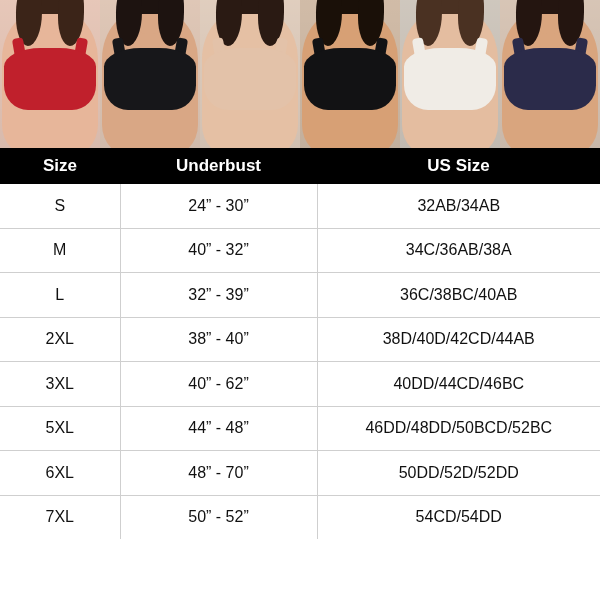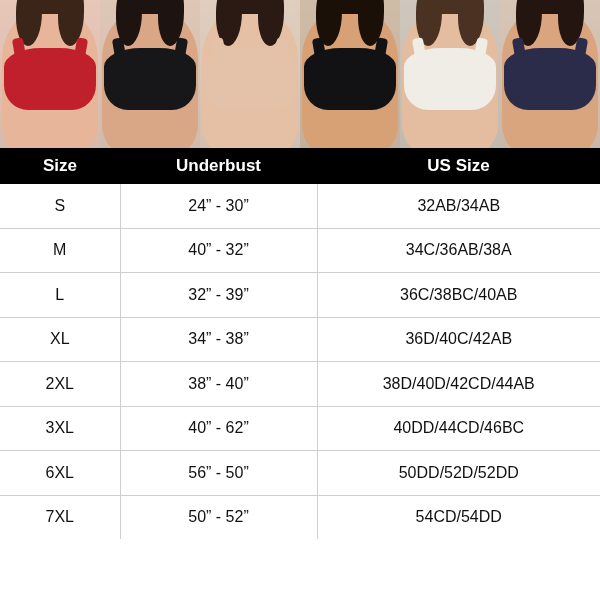--- a/index.html
+++ b/index.html
@@ -278,37 +278,37 @@
             <td>M</td>
             <td>40” - 32”</td>
             <td>34C/36AB/38A</td>
           </tr>
           <tr>
             <td>L</td>
             <td>32” - 39”</td>
             <td>36C/38BC/40AB</td>
           </tr>
           <tr>
-            <td>XL</td>
-            <td>34” - 38”</td>
-            <td>36D/40C/42AB</td>
-          </tr>
-          <tr>
             <td>2XL</td>
             <td>38” - 40”</td>
             <td>38D/40D/42CD/44AB</td>
           </tr>
           <tr>
             <td>3XL</td>
             <td>40” - 62”</td>
             <td>40DD/44CD/46BC</td>
           </tr>
           <tr>
+            <td>5XL</td>
+            <td>44” - 48”</td>
+            <td>46DD/48DD/50BCD/52BC</td>
+          </tr>
+          <tr>
             <td>6XL</td>
-            <td>56” - 50”</td>
+            <td>48” - 70”</td>
             <td>50DD/52D/52DD</td>
           </tr>
           <tr>
             <td>7XL</td>
             <td>50” - 52”</td>
             <td>54CD/54DD</td>
           </tr>
         </tbody>
     </table>
   </div>

